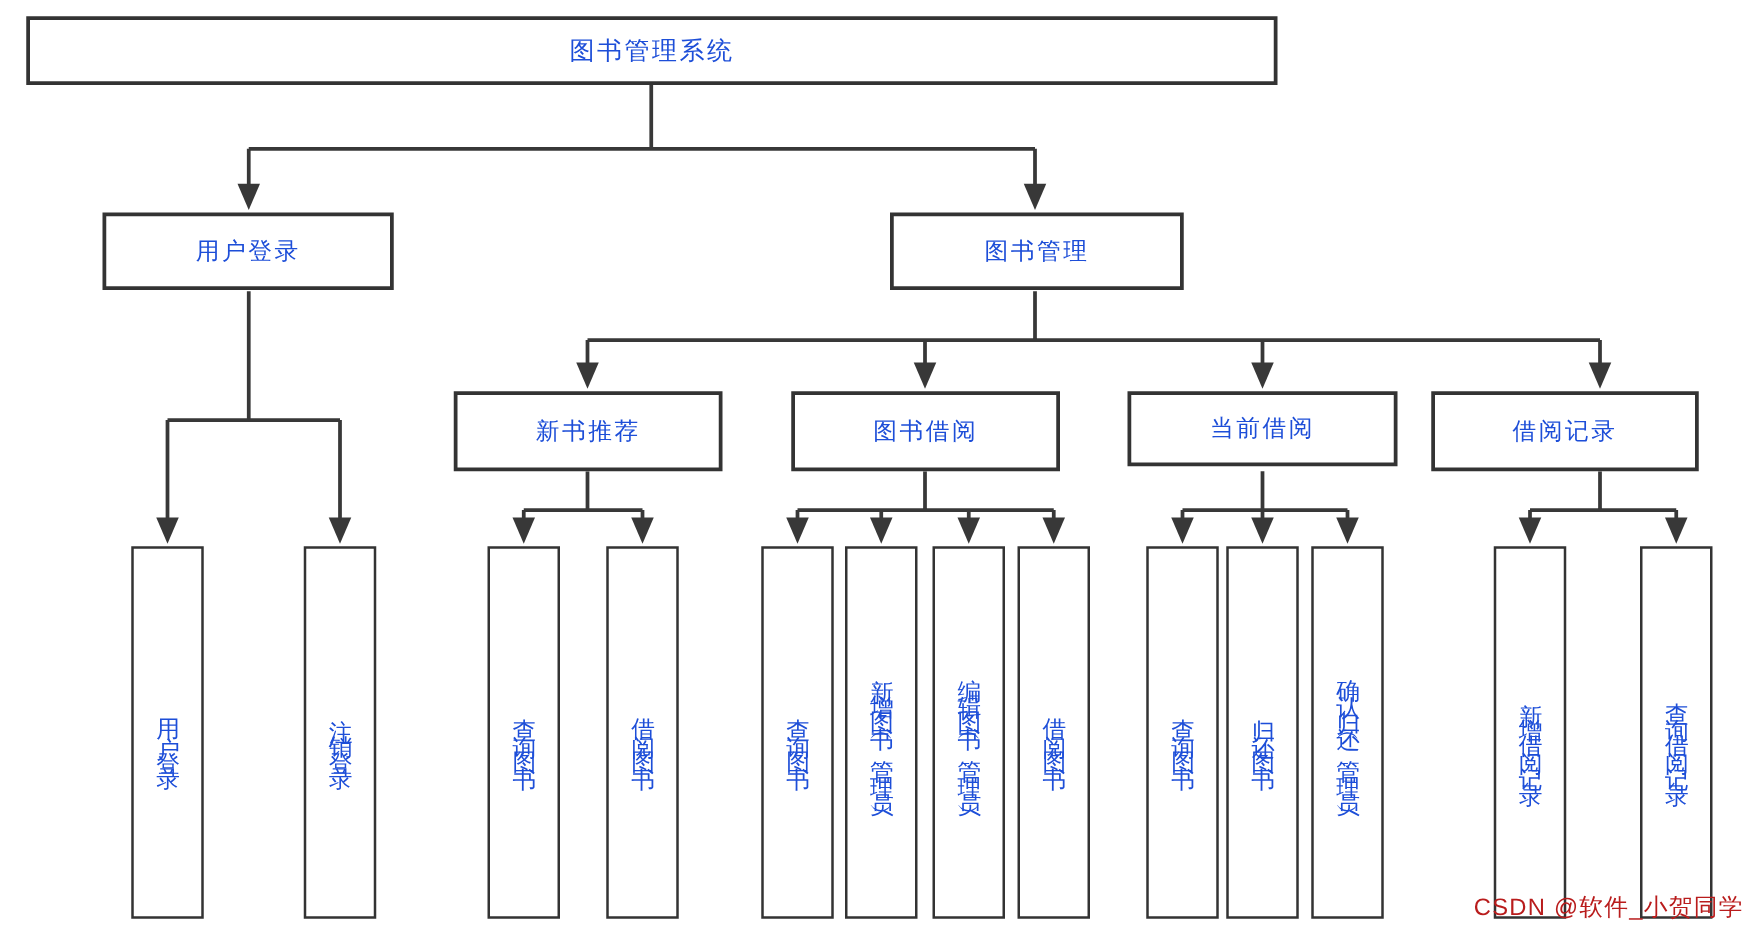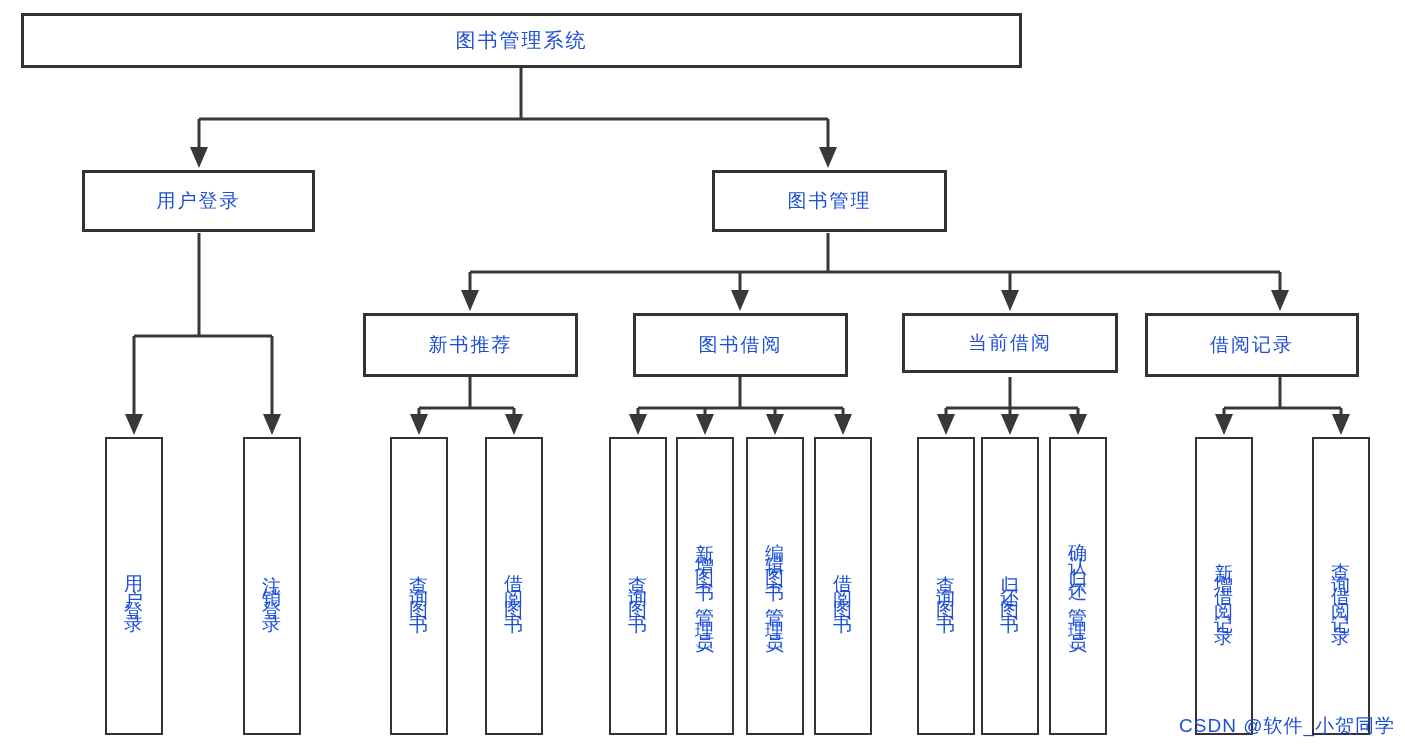--- a/index.html
+++ b/index.html
@@ -39,21 +39,21 @@
     font-size: 19px;
     line-height: 1;
     letter-spacing: 13px;
     white-space: nowrap;
   }
   .watermark {
     position: absolute;
     top: 713px;
     right: 10px;
     font-size: 19px;
-    color: #1d4ed8;
+    color: #b91c1c;
     letter-spacing: 1px;
     z-index: 5;
   }
   .line { stroke: #383838; stroke-width: 3; fill: none; }
   .arrow { fill: #383838; stroke: none; }
 </style>
 </head>
 <body>
 
 <div class="stage">

